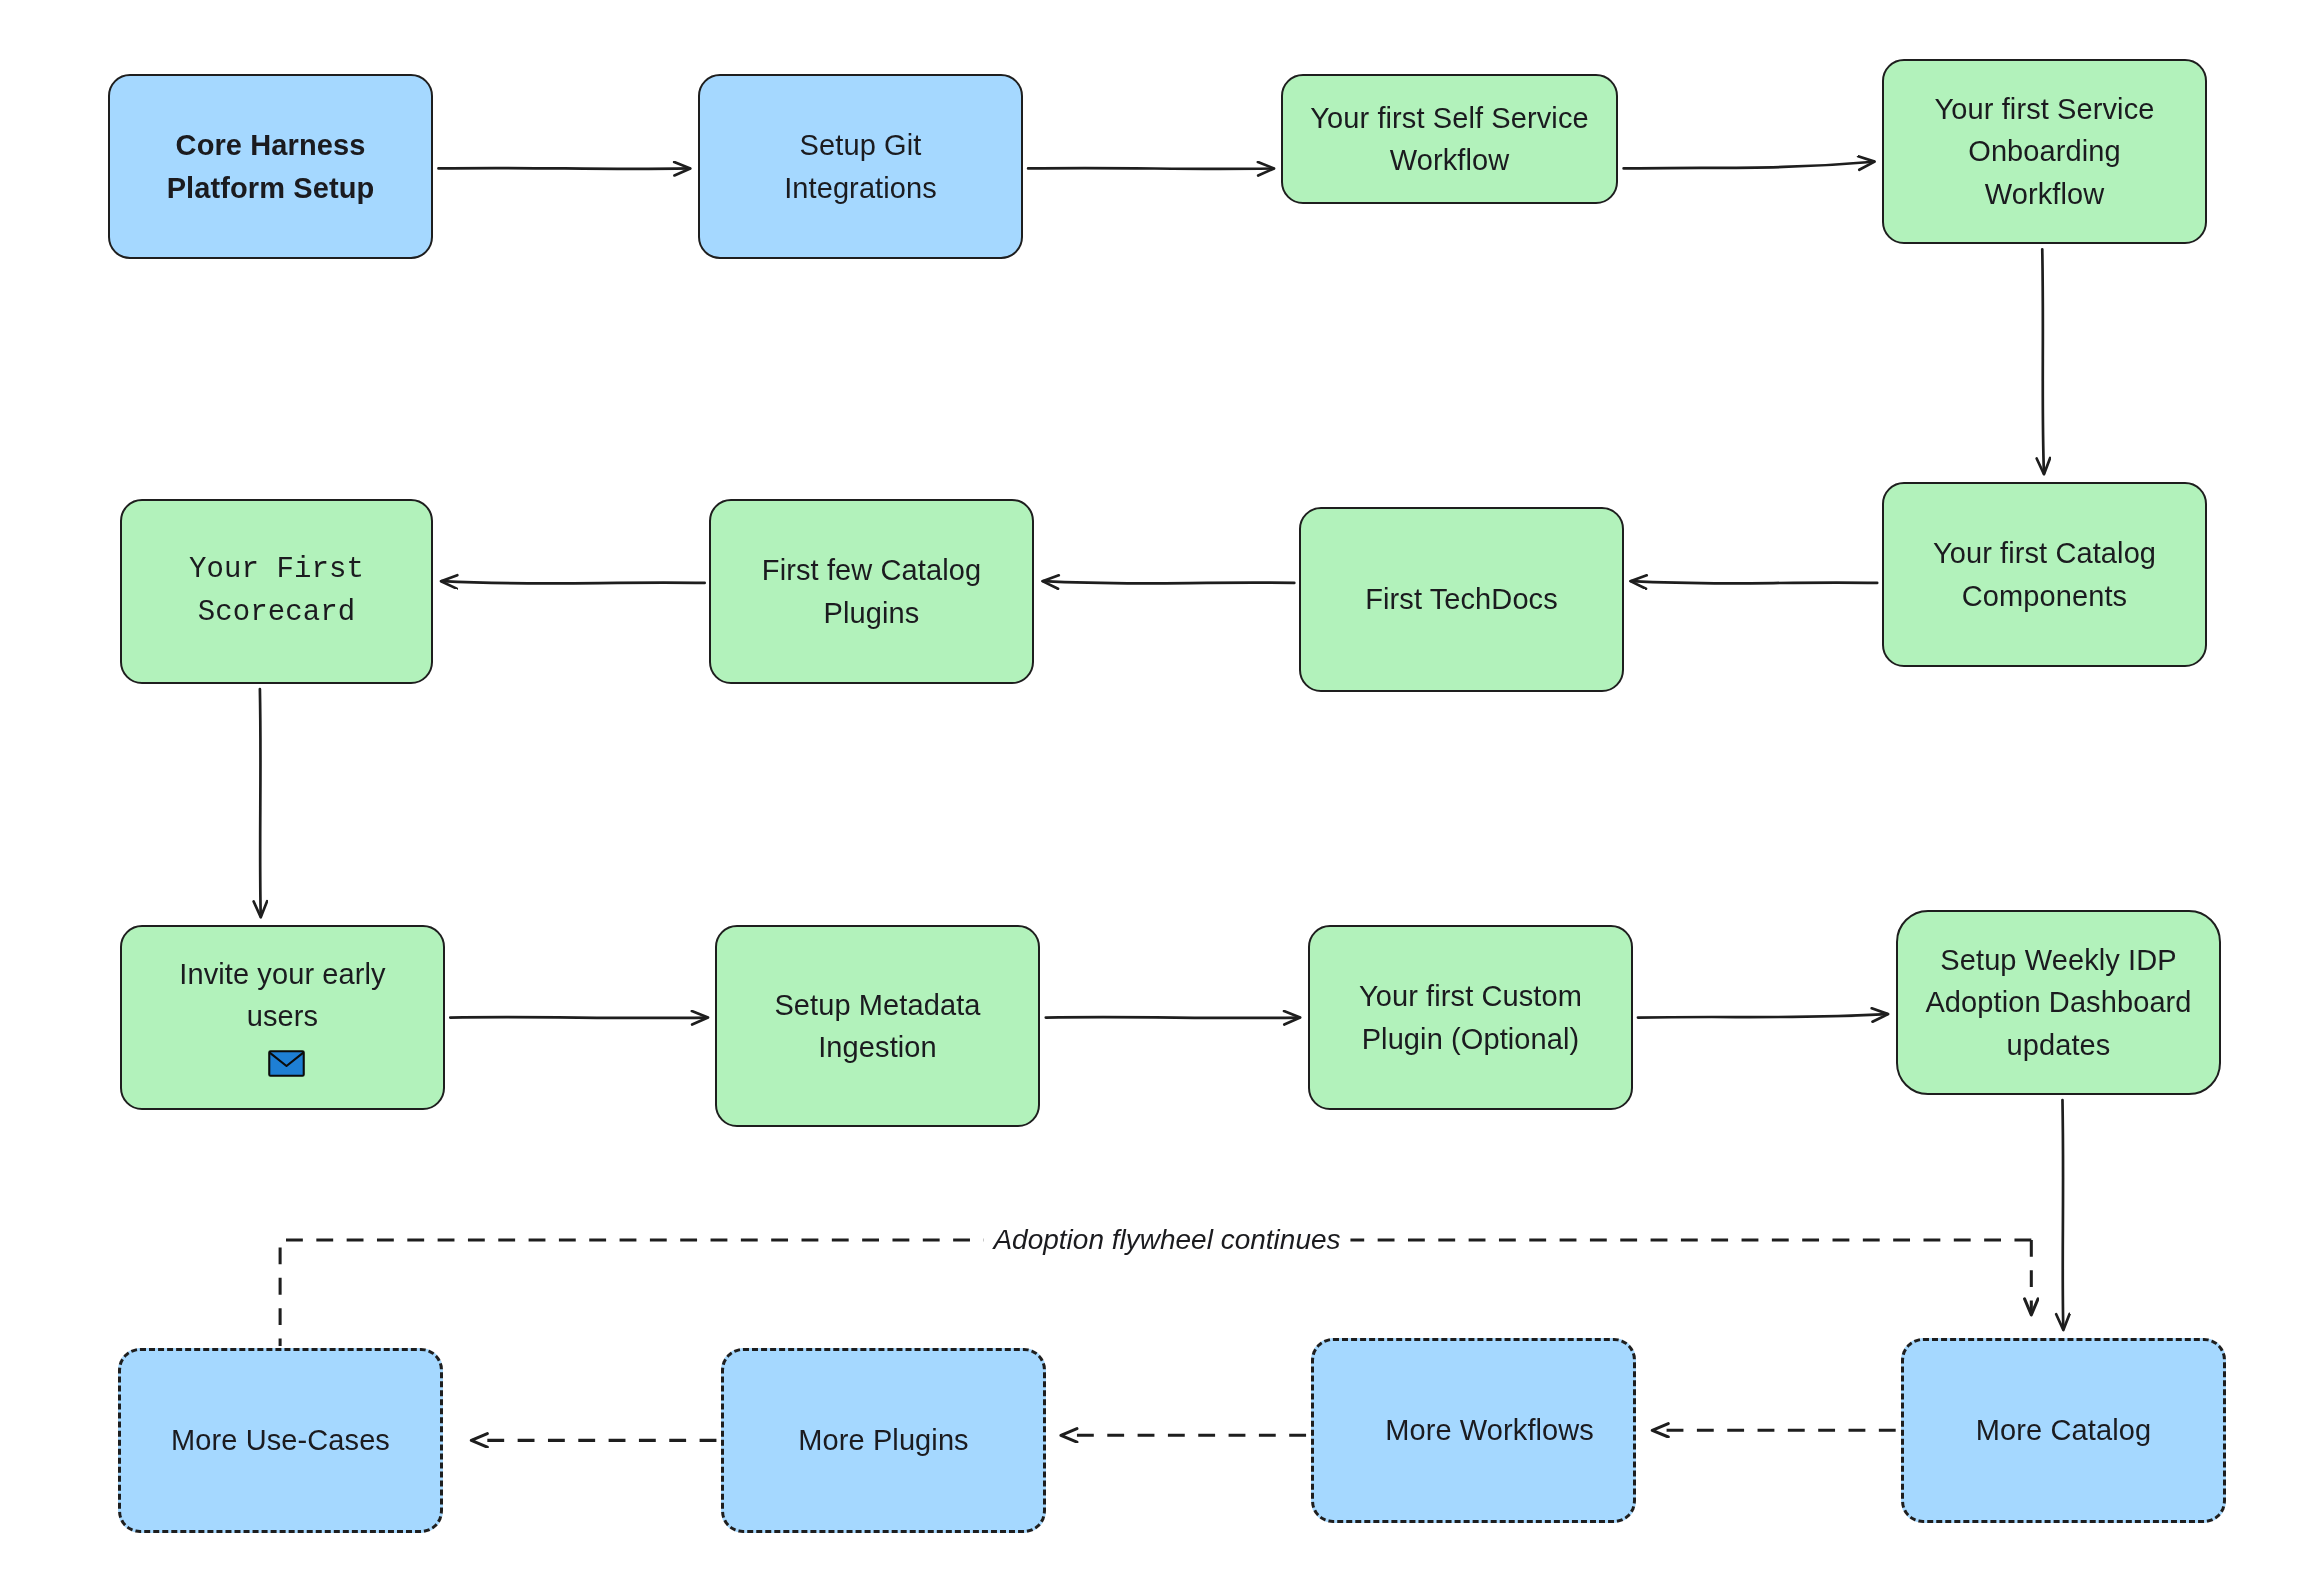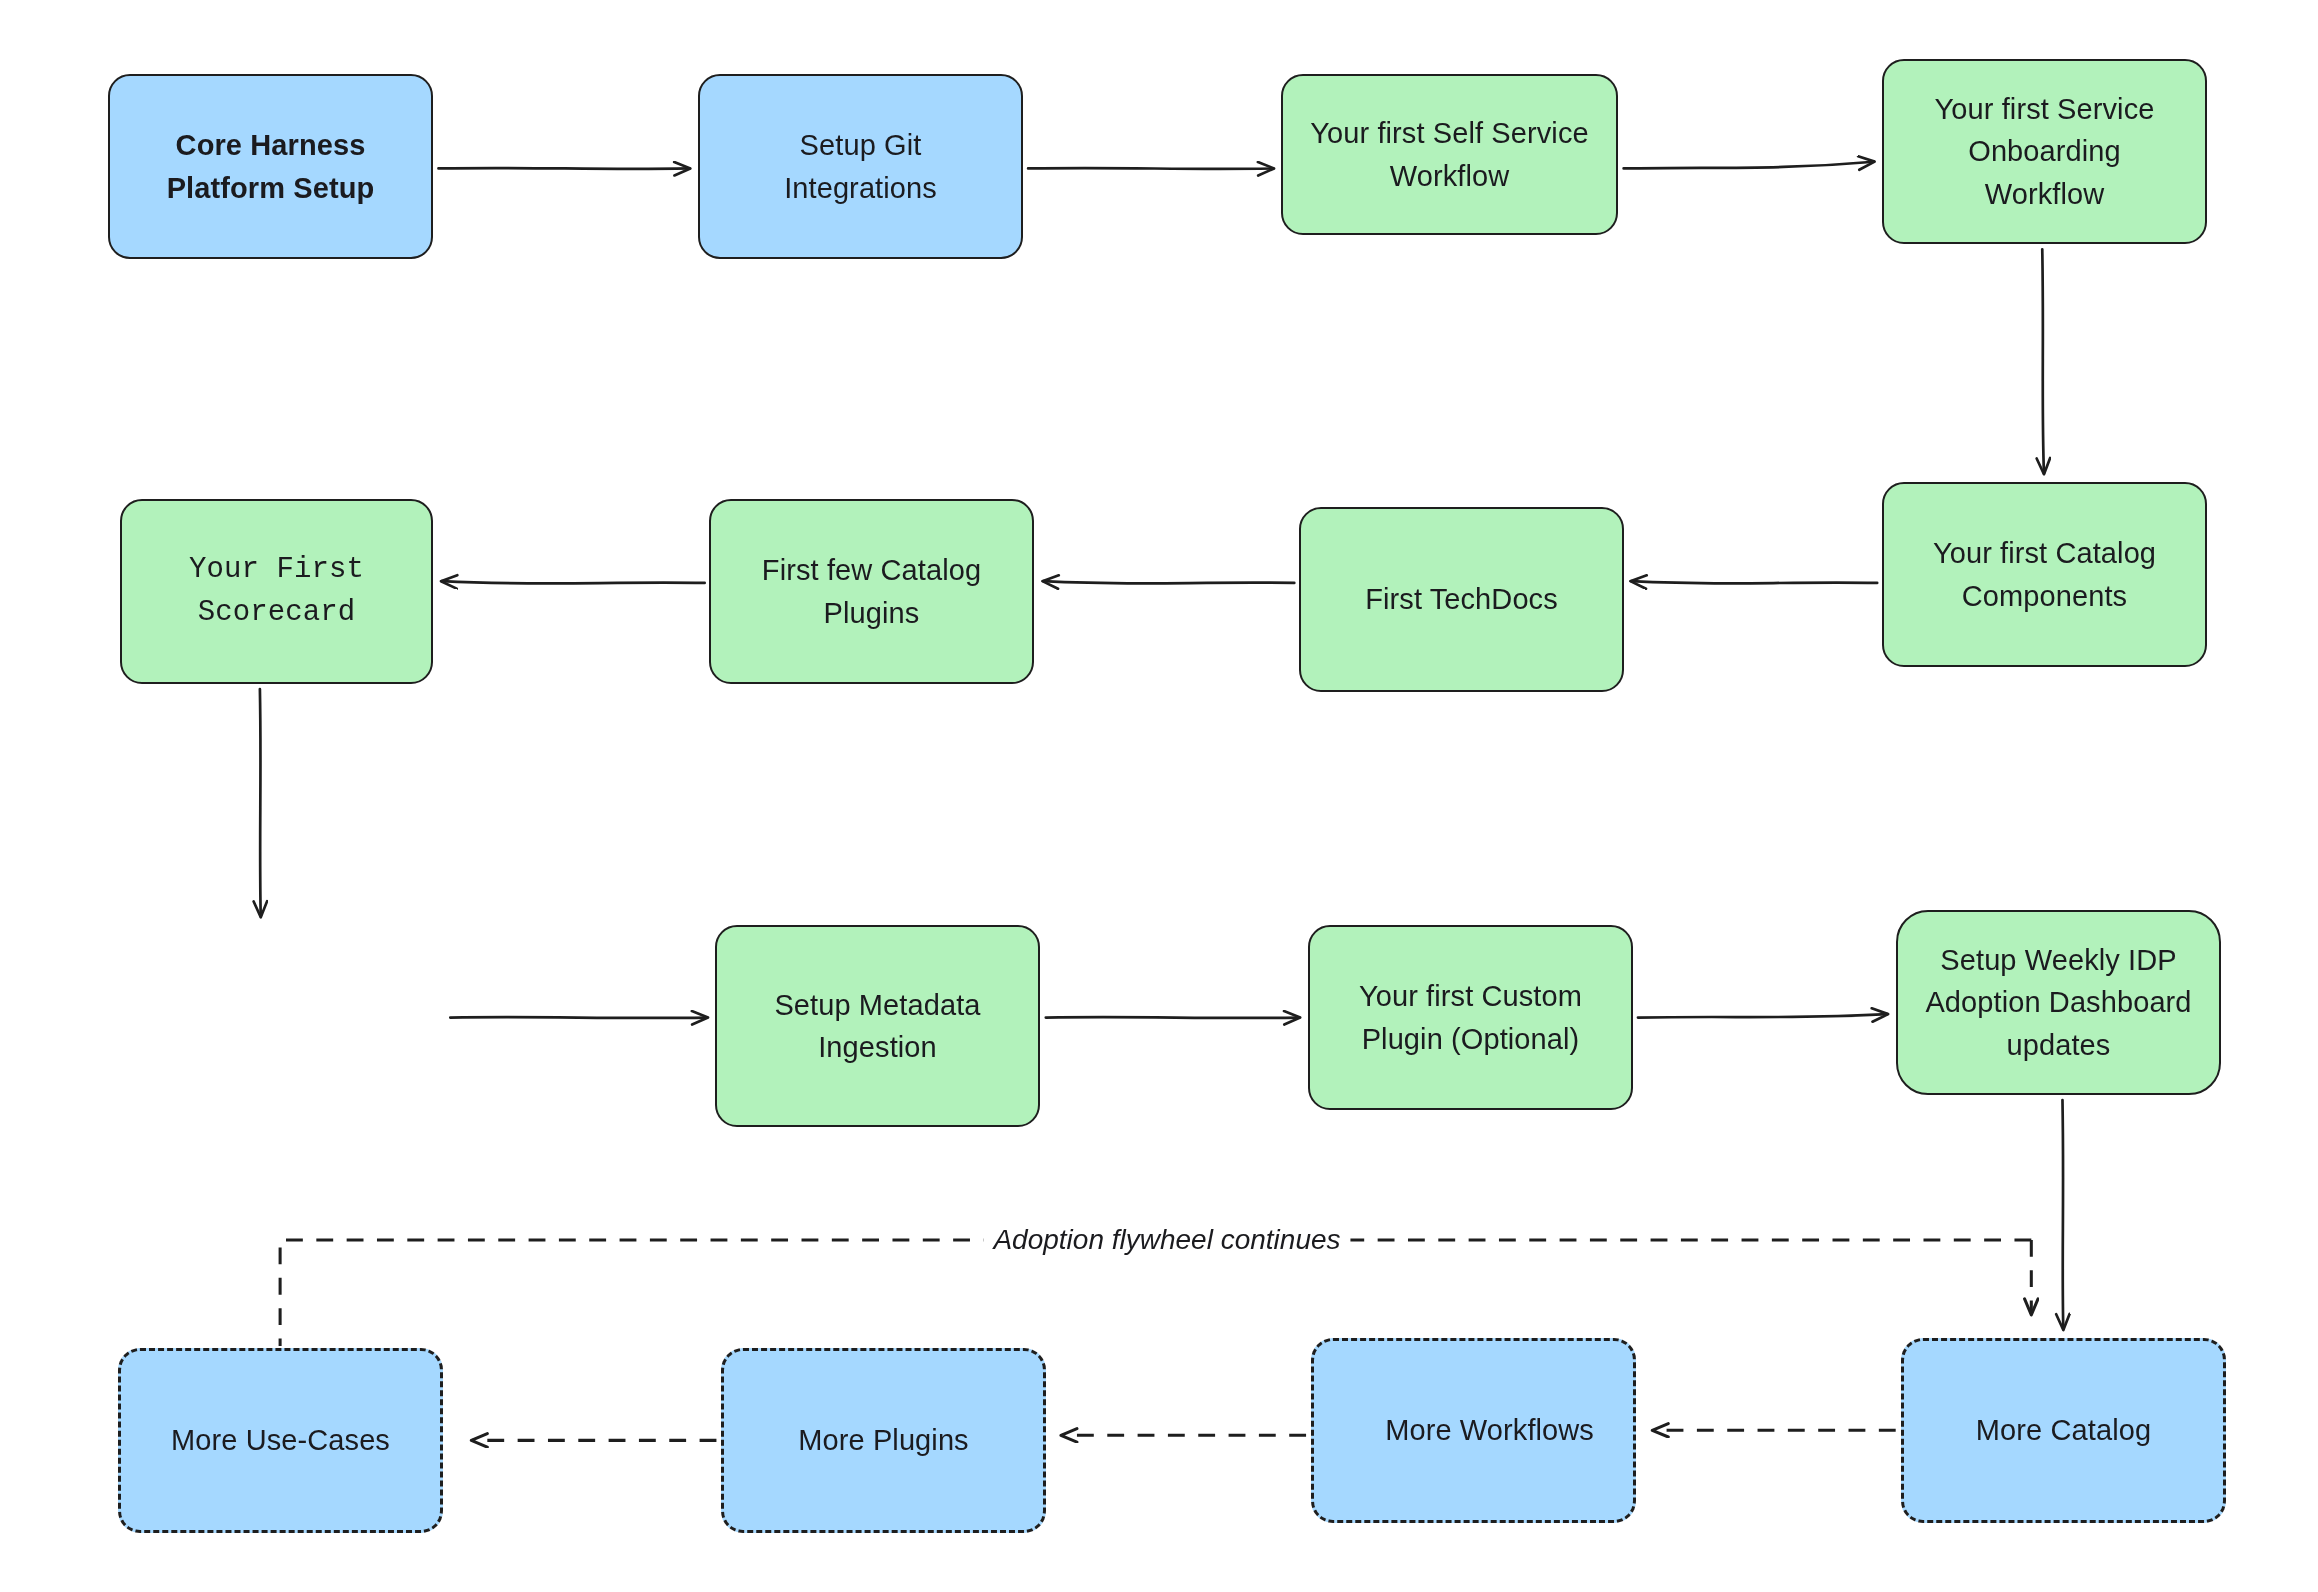--- a/index.html
+++ b/index.html
@@ -123,21 +123,21 @@
   <div class="node blue" style="left:108px; top:74px; width:325px; height:185px;font-weight:bold;">
     <span class="label">Core Harness
 Platform Setup</span>
   </div>
 
   <div class="node blue" style="left:698px; top:74px; width:325px; height:185px;">
     <span class="label">Setup Git
 Integrations</span>
   </div>
 
-  <div class="node green" style="left:1281px; top:74px; width:337px; height:161px;">
+  <div class="node green" style="left:1281px; top:74px; width:337px; height:130px;">
     <span class="label">Your first Self Service
 Workflow</span>
   </div>
 
   <div class="node green" style="left:1882px; top:59px; width:325px; height:185px;">
     <span class="label">Your first Service
 Onboarding
 Workflow</span>
   </div>
 
@@ -152,20 +152,29 @@
 
   <div class="node green" style="left:1299px; top:499px; width:325px; height:185px;margin-top:8px;">
     <span class="label">First TechDocs</span>
   </div>
 
   <div class="node green" style="left:1882px; top:482px; width:325px; height:185px;">
     <span class="label">Your first Catalog
 Components</span>
   </div>
 
+  <div class="node green" style="left:120px; top:925px; width:325px; height:185px;">
+    <span>
+      <span class="label">Invite your early
+users</span><span class="emoji"><svg class="env-icon" width="37" height="27" viewBox="0 0 44 32" aria-hidden="true">
+            <rect x="1.5" y="1.5" width="41" height="29" rx="1.5" fill="#1e7fd4" stroke="#0b0b0b" stroke-width="2.5"></rect>
+            <path d="M2,3 L22,19 L42,3" fill="none" stroke="#0b0b0b" stroke-width="2.5" stroke-linejoin="round"></path>
+          </svg></span>
+    </span>
+  </div>
 
   <div class="node green" style="left:715px; top:925px; width:325px; height:202px;">
     <span class="label">Setup Metadata
 Ingestion</span>
   </div>
 
   <div class="node green" style="left:1308px; top:925px; width:325px; height:185px;">
     <span class="label">Your first Custom
 Plugin (Optional)</span>
   </div>

